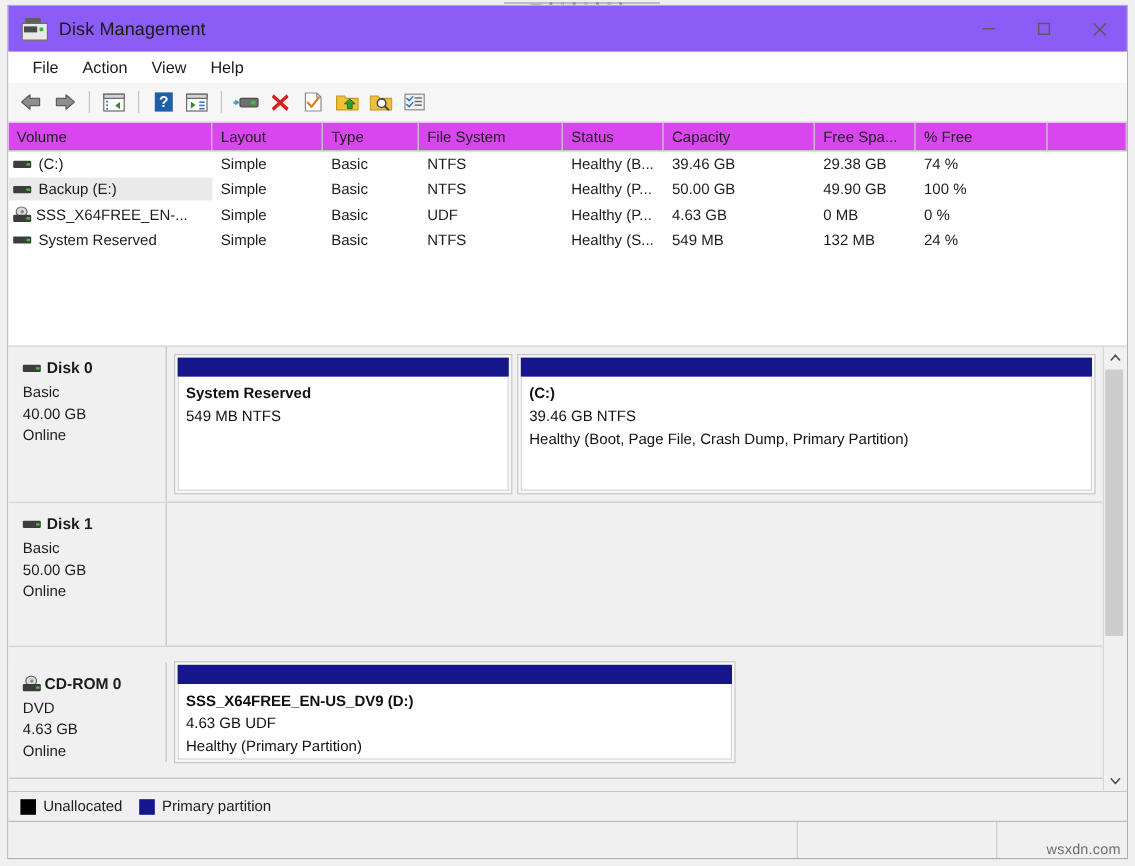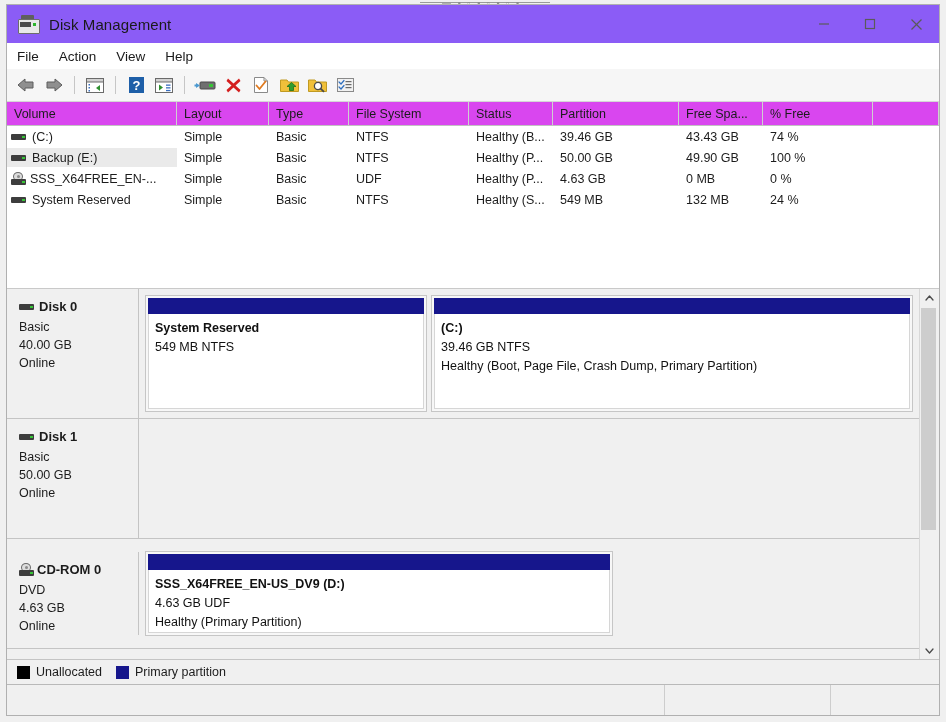--- a/index.html
+++ b/index.html
@@ -127,20 +127,21 @@
   }
   .win-btn svg { display: block; }
 
   
   .menubar {
     height: 26px;
     min-height: 26px;
     background: #ffffff;
     display: flex;
     align-items: center;
+    padding-left: 10px;
     font-size: 13.5px;
     color: #1a1a1a;
   }
   .menu-item {
     padding: 3px 10px;
     white-space: nowrap;
   }
 
   
   .toolbar {
@@ -587,40 +588,40 @@
       </div>
     </div>
 
     <div class="vol-pane">
       <div class="vol-header" id="vol-header">
           <div class="vh-cell" style="width: 170px;">Volume</div>
           <div class="vh-cell" style="width: 92px;">Layout</div>
           <div class="vh-cell" style="width: 80px;">Type</div>
           <div class="vh-cell" style="width: 120px;">File System</div>
           <div class="vh-cell" style="width: 84px;">Status</div>
-          <div class="vh-cell" style="width: 126px;">Partition</div>
+          <div class="vh-cell" style="width: 126px;">Capacity</div>
           <div class="vh-cell" style="width: 84px;">Free Spa...</div>
           <div class="vh-cell" style="width: 110px;">% Free</div>
           <div class="vh-cell" style="width: 66px;"></div>
         </div>
       <div class="vol-rows" id="vol-rows">
           <div class="vol-row">
             <div class="vr-cell c0" style="width: 170px;">
               <span class="ico-hdd">
                 <span class="h-b"></span>
                 <span class="h-l"></span>
               </span>
               <span>  (C:)</span>
             </div>
             <div class="vr-cell c1" style="width: 92px;">Simple</div>
             <div class="vr-cell c2" style="width: 80px;">Basic</div>
             <div class="vr-cell c3" style="width: 120px;">NTFS</div>
             <div class="vr-cell c4" style="width: 84px;">Healthy (B...</div>
             <div class="vr-cell c5" style="width: 126px;">39.46 GB</div>
-            <div class="vr-cell c6" style="width: 84px;">43.43 GB</div>
+            <div class="vr-cell c6" style="width: 84px;">29.38 GB</div>
             <div class="vr-cell c7" style="width: 110px;">74 %</div>
             <div class="vr-cell c8" style="width: 66px;"></div>
           </div>
           <div class="vol-row selected">
             <div class="vr-cell c0" style="width: 170px;">
               <span class="ico-hdd">
                 <span class="h-b"></span>
                 <span class="h-l"></span>
               </span>
               <span>Backup (E:)</span>
@@ -774,16 +775,19 @@
       </div>
       <div class="lg-item">
         <span class="lg-swatch" id="lg-sw-1" style="background: rgb(22, 22, 140);"></span>
         <span>Primary partition</span>
       </div>
     </div>
 
     <div class="statusbar">
       <div class="sb-cell" style="width:658px"></div>
       <div class="sb-cell" style="width:166px"></div>
+      <div class="sb-cell last" style="flex:1">
+        <span class="watermark">wsxdn.com</span>
+      </div>
     </div>
 
   </div>
 </div>
 
 </body></html>

